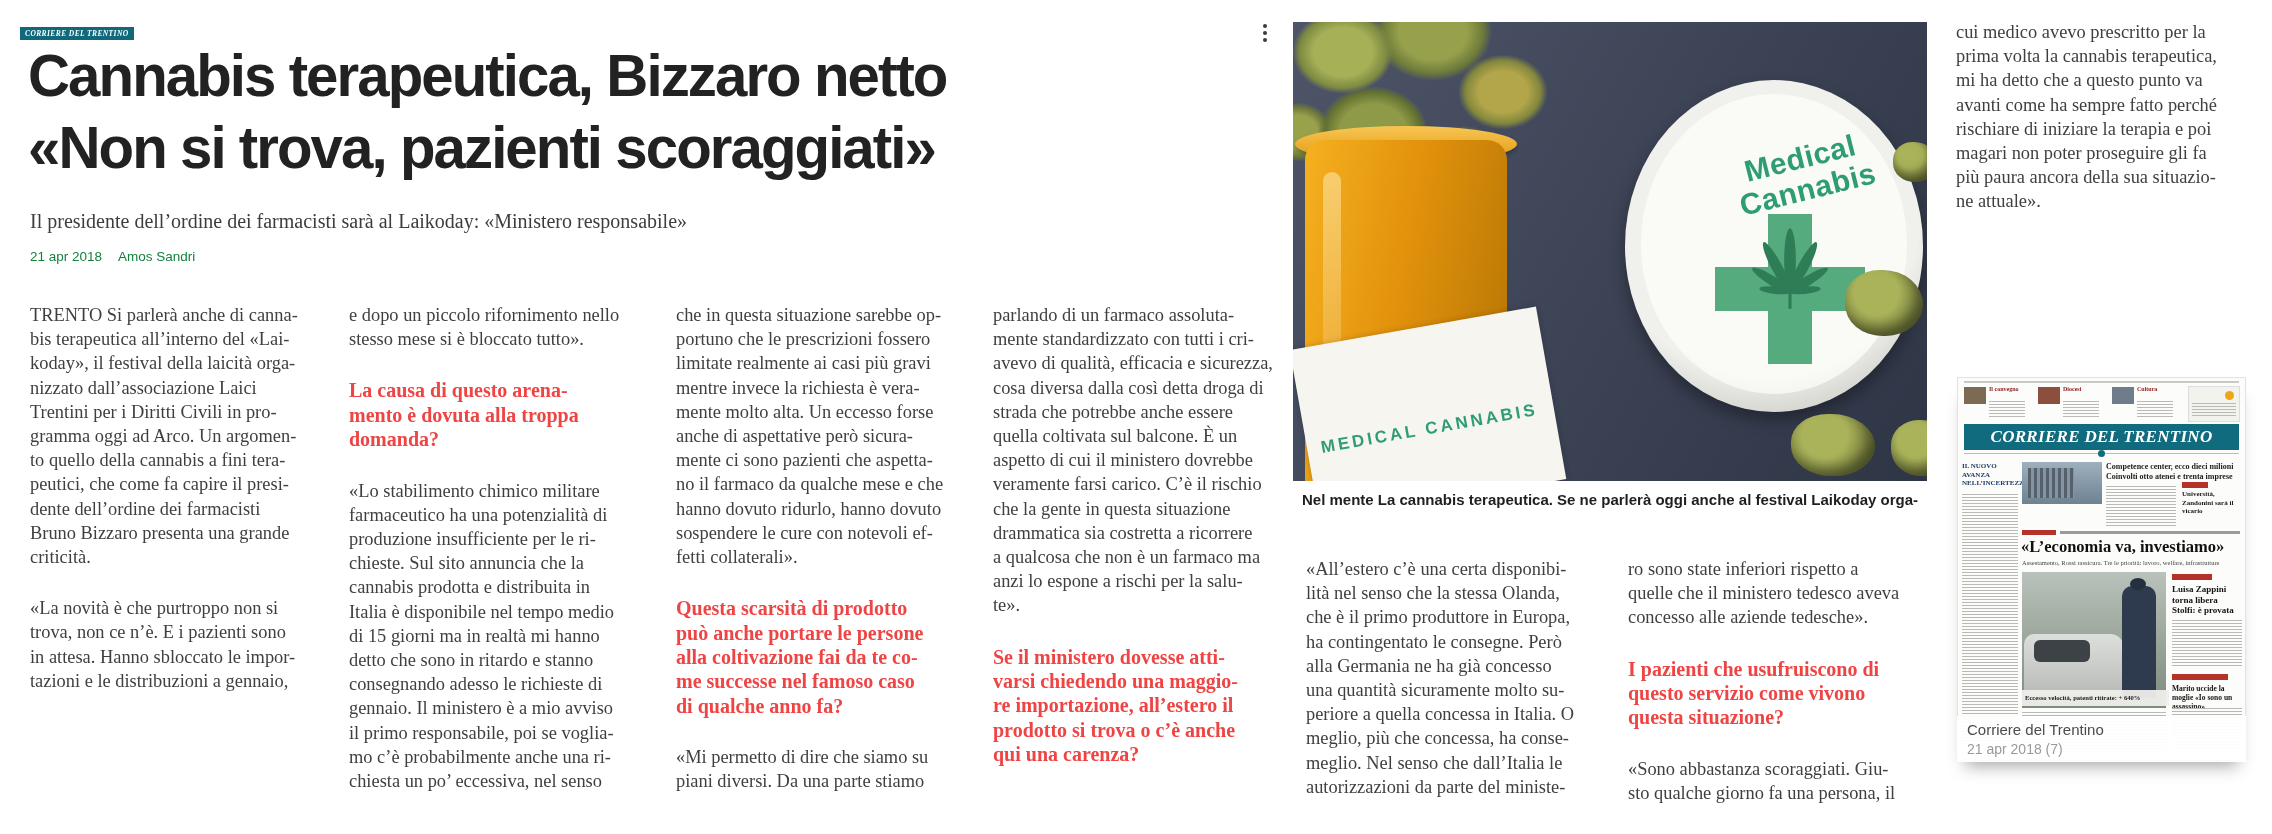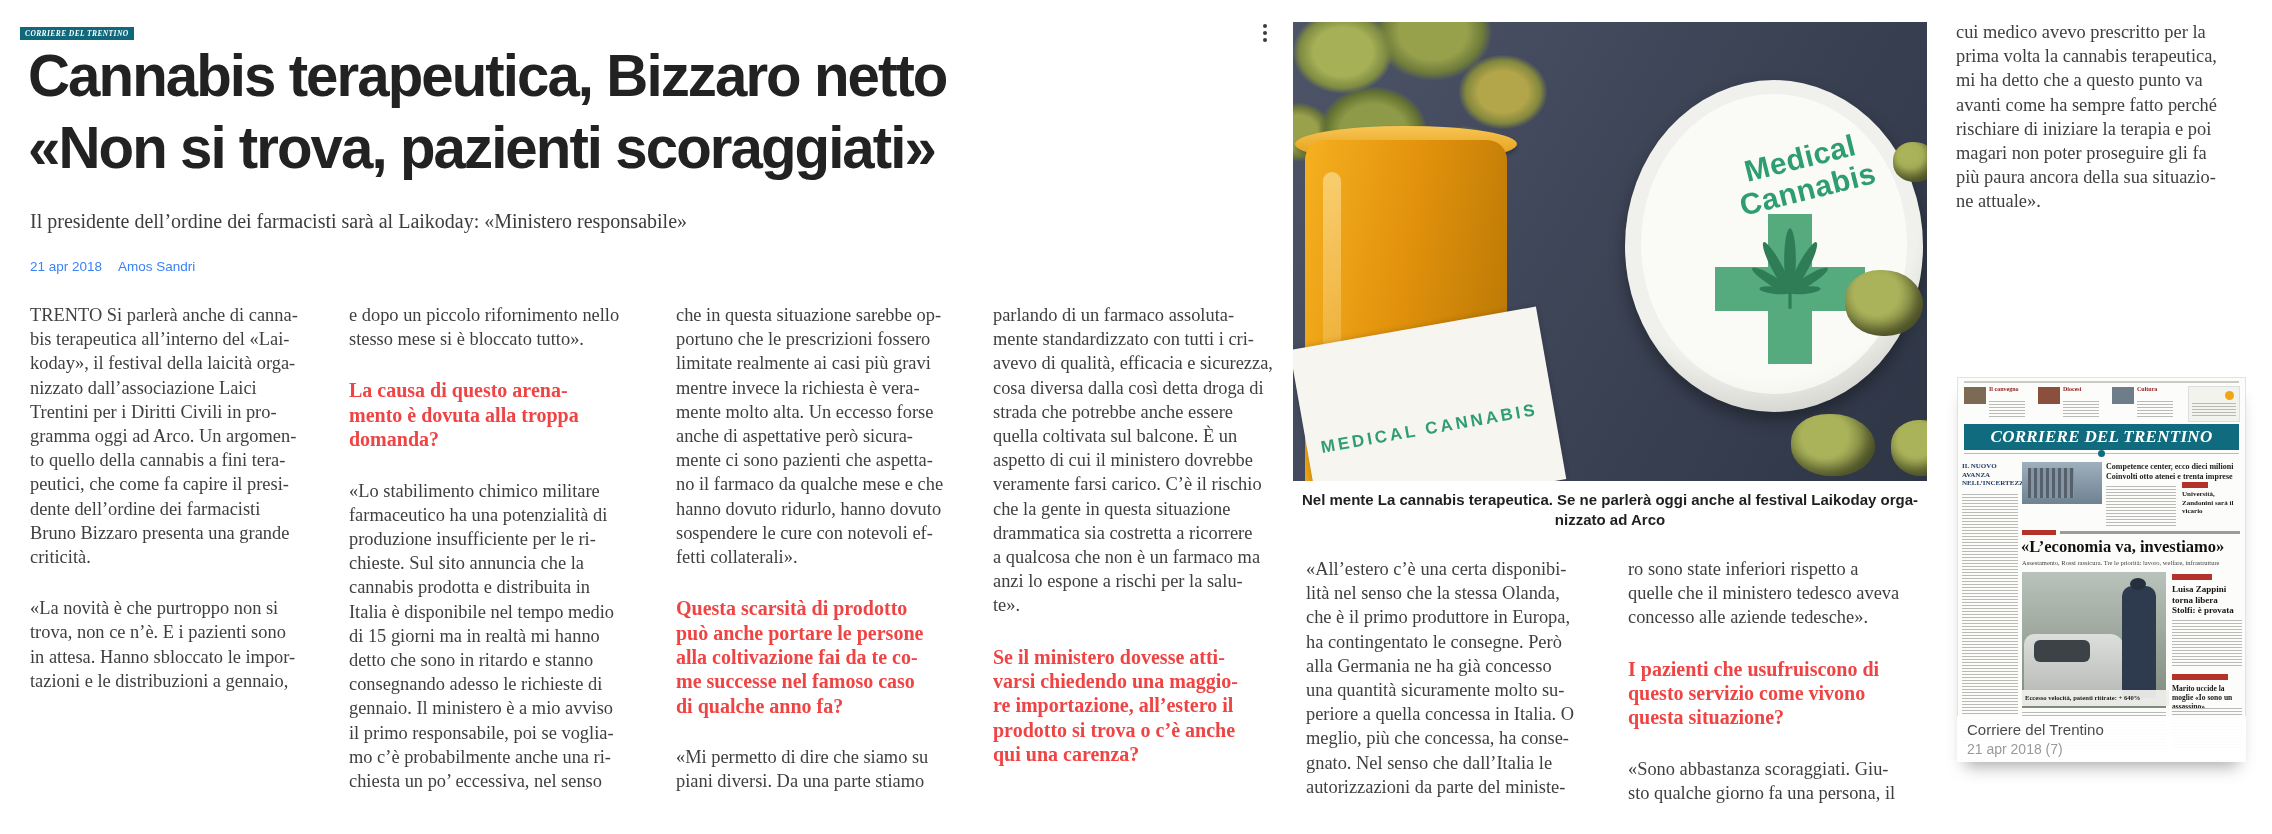--- a/index.html
+++ b/index.html
@@ -6,21 +6,21 @@
   body{width:2272px;height:834px;overflow:hidden;position:relative;
        font-family:"Liberation Sans",sans-serif;-webkit-font-smoothing:antialiased;}
   .abs{position:absolute;}
 
   
   #pub-badge{left:20px;top:27px;background:#10697b;color:#fff;height:13px;
     font:italic bold 7.5px/13px "Liberation Serif",serif;padding:0 5px;letter-spacing:.4px;}
   #headline{left:28px;top:40px;color:#222;font:bold 60px/72px "Liberation Sans",sans-serif;
     letter-spacing:-2px;transform:scaleX(.97);transform-origin:0 0;white-space:nowrap;}
   #subtitle{left:30px;top:208px;color:#3d3d3d;font:20px/27px "Liberation Serif",serif;white-space:nowrap;}
-  #dateline{left:30px;top:258px;color:#3b82f6;font:13.5px/18px "Liberation Sans",sans-serif;}
+  #dateline{left:30px;top:248px;color:#15803d;font:13.5px/18px "Liberation Sans",sans-serif;}
   #dateline .author{margin-left:16px;}
 
   
   .col{position:absolute;width:305px;overflow:visible;}
   #col1{left:30px;top:303px;height:531px;}
   #col2{left:349px;top:303px;height:531px;}
   #col3{left:676px;top:303px;height:531px;}
   #col4{left:993px;top:303px;height:531px;}
   #col5{left:1306px;top:557px;height:277px;}
   #col6{left:1628px;top:557px;height:277px;}
@@ -255,21 +255,21 @@
 <div class="col" id="col5">
     <div class="pblock">
       <span class="line">«All’estero c’è una certa disponibi-</span>
       <span class="line">lità nel senso che la stessa Olanda,</span>
       <span class="line">che è il primo produttore in Europa,</span>
       <span class="line">ha contingentato le consegne. Però</span>
       <span class="line">alla Germania ne ha già concesso</span>
       <span class="line">una quantità sicuramente molto su-</span>
       <span class="line">periore a quella concessa in Italia. O</span>
       <span class="line">meglio, più che concessa, ha conse-</span>
-      <span class="line">gnato. Nel senso che dall’Italia le</span>
+      <span class="line">meglio. Nel senso che dall’Italia le</span>
       <span class="line">autorizzazioni da parte del ministe-</span>
     </div>
   </div>
 <div class="col" id="col6">
     <div class="pblock">
       <span class="line">ro sono state inferiori rispetto a</span>
       <span class="line">quelle che il ministero tedesco aveva</span>
       <span class="line">concesso alle aziende tedesche».</span>
     </div>
     <div class="qblock">
@@ -327,21 +327,20 @@
     </div>
   </div>
   <div class="bud" id="bud1"></div>
   <div class="bud" id="bud2"></div>
   <div class="bud" id="bud3"></div>
   <div class="bud" id="bud4"></div>
 </div>
 
 <div class="abs" id="photo-caption">
   <div><span style="font-weight:800">Nel mente</span><span> La cannabis terapeutica. Se ne parlerà oggi anche al festival Laikoday orga-</span></div>
-  <div>nizzato ad Arco</div>
 </div>
 
 <div class="abs" id="fp">
   <div class="fp-topline"></div>
 
   <div class="fp-teaser" style="left:6px">
     <div class="ph" style="background:#7d6a55"></div>
     <div class="tt">Il convegno</div>
     <div class="tx greek"></div>
   </div>

